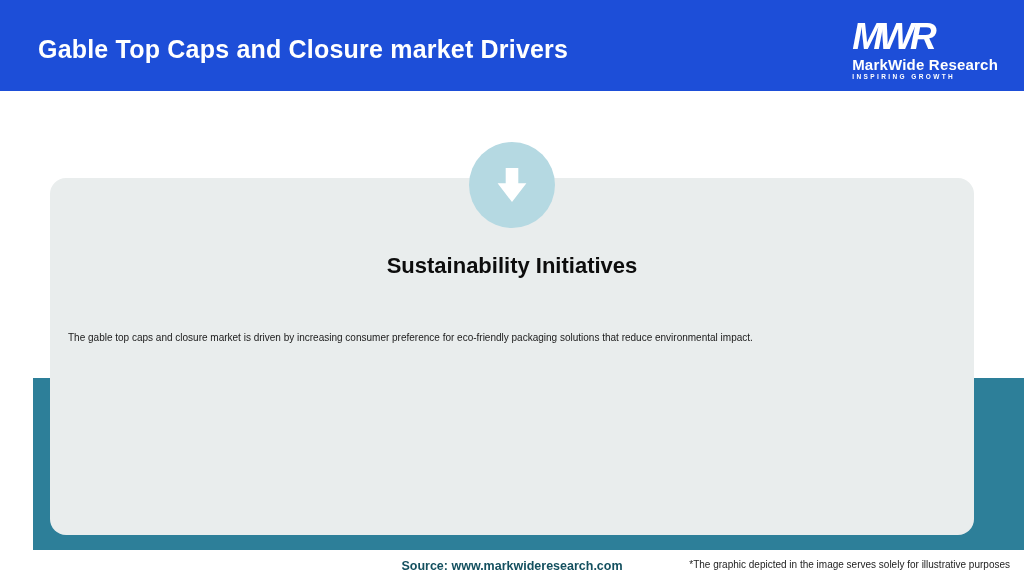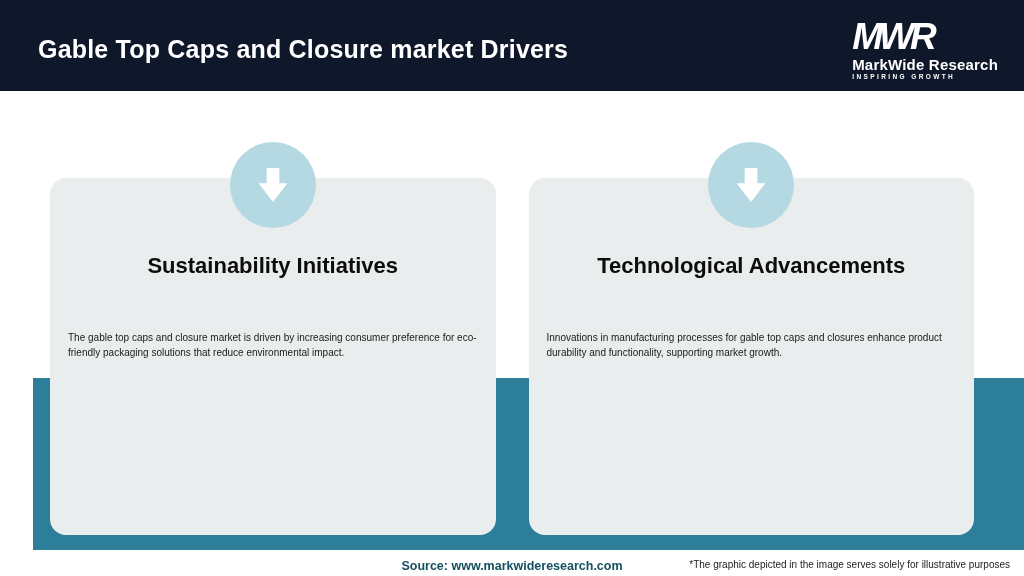--- a/index.html
+++ b/index.html
@@ -8,21 +8,21 @@
     width: 1024px; height: 576px;
     font-family: "Liberation Sans", sans-serif;
     background: #ffffff;
     overflow: hidden;
     position: relative;
   }
 
   
   .header {
     height: 91px;
-    background: #0f172a;
+    background: #1d4ed8;
     display: flex;
     align-items: center;
     justify-content: space-between;
     padding: 8px 18px 0 38px;
   }
   .page-title {
     color: #ffffff;
     font-size: 25px;
     font-weight: bold;
     letter-spacing: 0.2px;
@@ -156,28 +156,19 @@
     <div class="card">
       <div class="circle">
         <svg width="36" height="42" viewBox="0 0 40 44" xmlns="http://www.w3.org/2000/svg">
           <path d="M13 3 H27 V20 H36 L20 41 L4 20 H13 Z" fill="#ffffff"></path>
         </svg>
       </div>
       <h3 class="card-title">Sustainability Initiatives</h3>
       <p class="card-body">The gable top caps and closure market is driven by increasing consumer preference for eco-friendly packaging solutions that reduce environmental impact.</p>
     </div>
 
-    <div class="card">
-      <div class="circle">
-        <svg width="36" height="42" viewBox="0 0 40 44" xmlns="http://www.w3.org/2000/svg">
-          <path d="M13 3 H27 V20 H36 L20 41 L4 20 H13 Z" fill="#ffffff"></path>
-        </svg>
-      </div>
-      <h3 class="card-title">Technological Advancements</h3>
-      <p class="card-body">Innovations in manufacturing processes for gable top caps and closures enhance product durability and functionality, supporting market growth.</p>
-    </div>
 
 
   </div>
 
   <div class="source">Source: www.markwideresearch.com</div>
   <div class="disclaimer">*The graphic depicted in the image serves solely for illustrative purposes</div>
 </div>
 
 </body></html>

